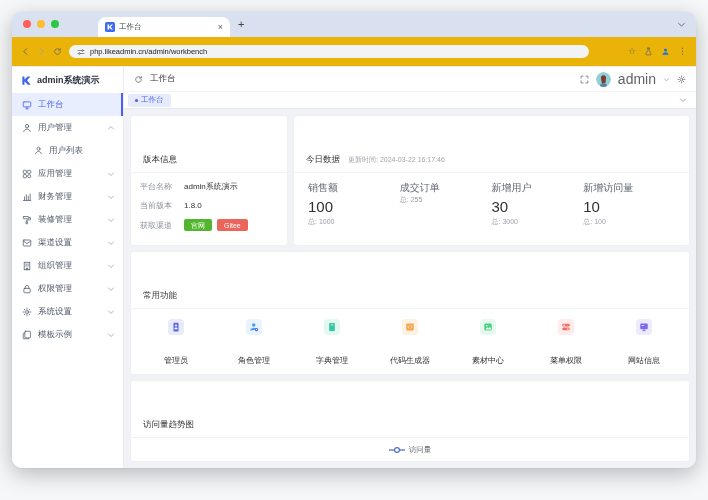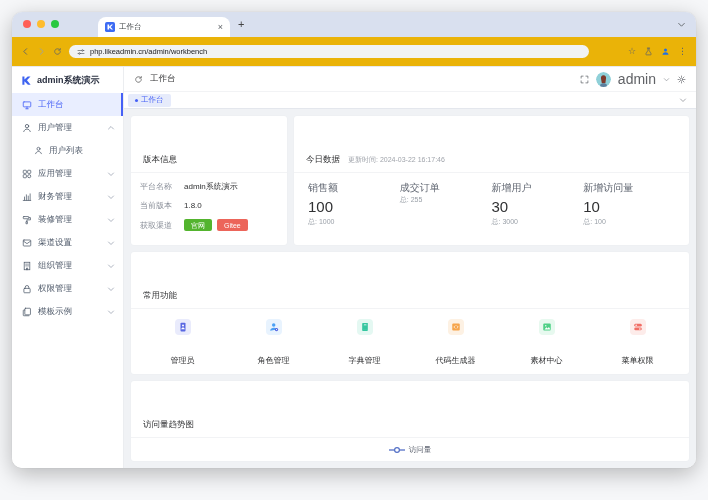--- a/index.html
+++ b/index.html
@@ -298,20 +298,33 @@
                 </svg>
             </span>
             <span>权限管理</span>
             <span class="chev">
                 <svg width="8" height="8" viewBox="0 0 16 16">
                   <use href="#i-chev"></use>
                 </svg>
               </span>
           </div>
 
+          <div class="nav-item">
+            <span class="icn">
+              <svg width="10" height="10" viewBox="0 0 16 16">
+                  <use href="#i-gear"></use>
+                </svg>
+            </span>
+            <span>系统设置</span>
+            <span class="chev">
+                <svg width="8" height="8" viewBox="0 0 16 16">
+                  <use href="#i-chev"></use>
+                </svg>
+              </span>
+          </div>
 
           <div class="nav-item">
             <span class="icn">
               <svg width="10" height="10" viewBox="0 0 16 16" fill="none" stroke="currentColor" stroke-width="1.2" stroke-linecap="round">
                   <rect x="4.5" y="2" width="9" height="10.5" rx="1"></rect>
                   <path d="M4.5 4.8H3a1 1 0 0 0-1 1V13a1 1 0 0 0 1 1h8"></path>
                 </svg>
             </span>
             <span>模板示例</span>
             <span class="chev">
@@ -479,20 +492,30 @@
               <div class="fitem">
                 <span class="ficon" style="color: rgb(241, 109, 100); background: rgb(253, 236, 234);">
                   <svg width="10" height="10" viewBox="0 0 16 16">
                       <rect x="2" y="2.8" width="12" height="4.4" rx="2.2" fill="currentColor"></rect>
                       <rect x="2" y="8.8" width="12" height="4.4" rx="2.2" fill="currentColor"></rect>
                       <circle cx="5" cy="5" r="1.2" fill="#fff"></circle>
                       <circle cx="11" cy="11" r="1.2" fill="#fff"></circle>
                     </svg>
                 </span>
                 <span class="flabel">菜单权限</span>
+              </div>
+              <div class="fitem">
+                <span class="ficon" style="color: rgb(122, 104, 238); background: rgb(238, 234, 253);">
+                  <svg width="10" height="10" viewBox="0 0 16 16">
+                      <rect x="2" y="2.5" width="12" height="9" rx="1.5" fill="currentColor"></rect>
+                      <rect x="4" y="5" width="4.5" height="1.3" rx="0.65" fill="#fff"></rect>
+                      <path d="M6 13.8h4M8 11.5v2.3" stroke="currentColor" stroke-width="1.3" stroke-linecap="round"></path>
+                    </svg>
+                </span>
+                <span class="flabel">网站信息</span>
               </div>
             </div>
           </div>
 
           <div class="card chart-card">
             <div class="card-h">访问量趋势图</div>
             <div class="cbody">
               <div class="legend">
                 <svg width="16" height="8" viewBox="0 0 16 8">
                   <line x1="0" y1="4" x2="16" y2="4" stroke="#5470c6" stroke-width="1.3"></line>

